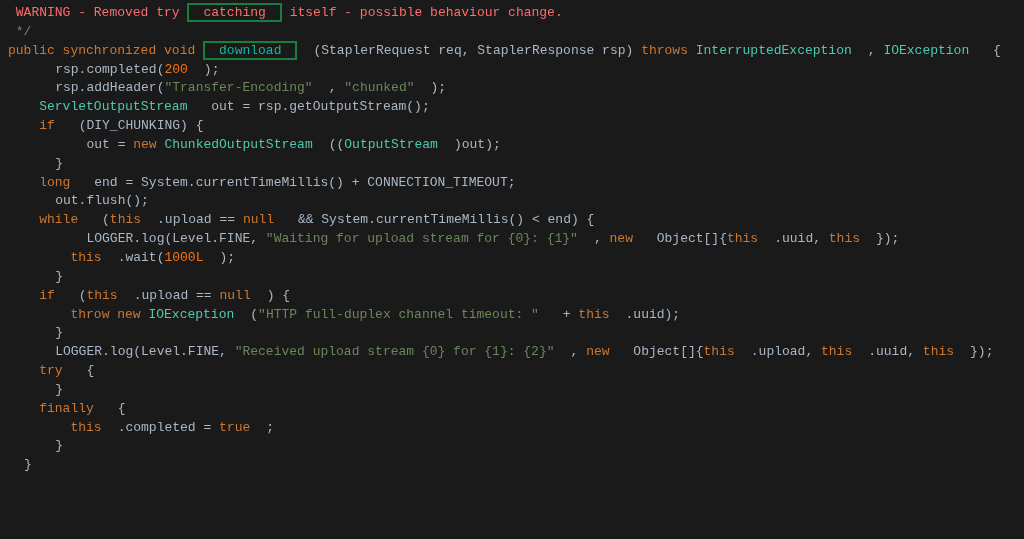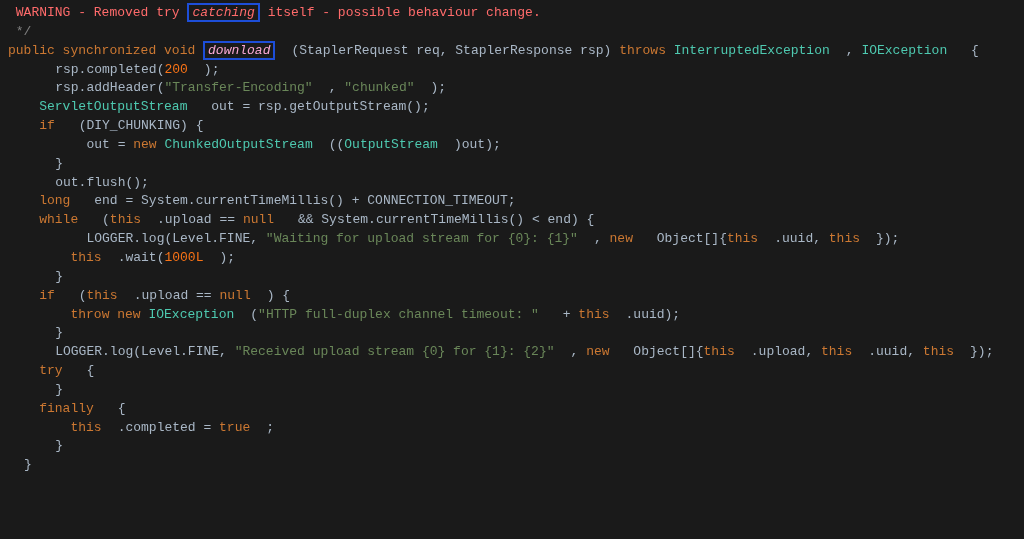--- a/index.html
+++ b/index.html
@@ -22,30 +22,29 @@
     }
     .line {
       white-space: pre;
       display: block;
       min-height: 18.5px;
     }
     .warning { color: #ff6b6b; }
     .keyword { color: #cc7832; }
     .modifier { color: #cc7832; }
     .type { color: #4ec9b0; text-align: right; }
-    .method-name { color: #f9a8d4; }
+    .method-name { color: #14b8a6; }
     .string { color: #6a8759; }
     .number { color: #f97316; }
     .comment { color: #808080; }
     .plain { color: #a9b7c6; margin-left: 16px; }
     .highlight-box {
       display: inline;
-      border: 2px solid #1d4ed8;
-      padding: 0 3px;
-      font-style: italic;
+      border: 2px solid #15803d;
+      padding: 0 14px;
     }
   </style>
 </head>
 <body>
 
 <div class="code-container">
 
   <span class="line"><span class="warning"> WARNING - Removed try <span class="highlight-box">catching</span> itself - possible behaviour change.</span></span>
 
   <span class="line"><span class="comment"> */</span></span>
@@ -58,23 +57,23 @@
 
   <span class="line">    <span class="type">ServletOutputStream </span><span class="plain">out = rsp.getOutputStream();</span></span>
 
   <span class="line">    <span class="keyword">if </span><span class="plain">(DIY_CHUNKING) {</span></span>
 
   <span class="line">        <span class="plain">out = </span><span class="keyword">new </span><span class="type">ChunkedOutputStream</span><span class="plain">((</span><span class="type">OutputStream</span><span class="plain">)out);</span></span>
 
   <span class="line">    <span class="plain">}</span></span>
 
 
+  <span class="line">    <span class="keyword">long </span><span class="plain">end = System.currentTimeMillis() + CONNECTION_TIMEOUT;</span></span>
+
   <span class="line">    <span class="plain">out.flush();</span></span>
-
-  <span class="line">    <span class="keyword">long </span><span class="plain">end = System.currentTimeMillis() + CONNECTION_TIMEOUT;</span></span>
 
   <span class="line">    <span class="keyword">while </span><span class="plain">(</span><span class="keyword">this</span><span class="plain">.upload == </span><span class="keyword">null </span><span class="plain">&amp;&amp; System.currentTimeMillis() &lt; end) {</span></span>
 
   <span class="line">        <span class="plain">LOGGER.log(Level.FINE, </span><span class="string">"Waiting for upload stream for {0}: {1}"</span><span class="plain">, </span><span class="keyword">new </span><span class="plain">Object[]{</span><span class="keyword">this</span><span class="plain">.uuid, </span><span class="keyword">this</span><span class="plain">});</span></span>
 
   <span class="line">        <span class="keyword">this</span><span class="plain">.wait(</span><span class="number">1000L</span><span class="plain">);</span></span>
 
   <span class="line">    <span class="plain">}</span></span>
 
   <span class="line">    <span class="keyword">if </span><span class="plain">(</span><span class="keyword">this</span><span class="plain">.upload == </span><span class="keyword">null</span><span class="plain">) {</span></span>

